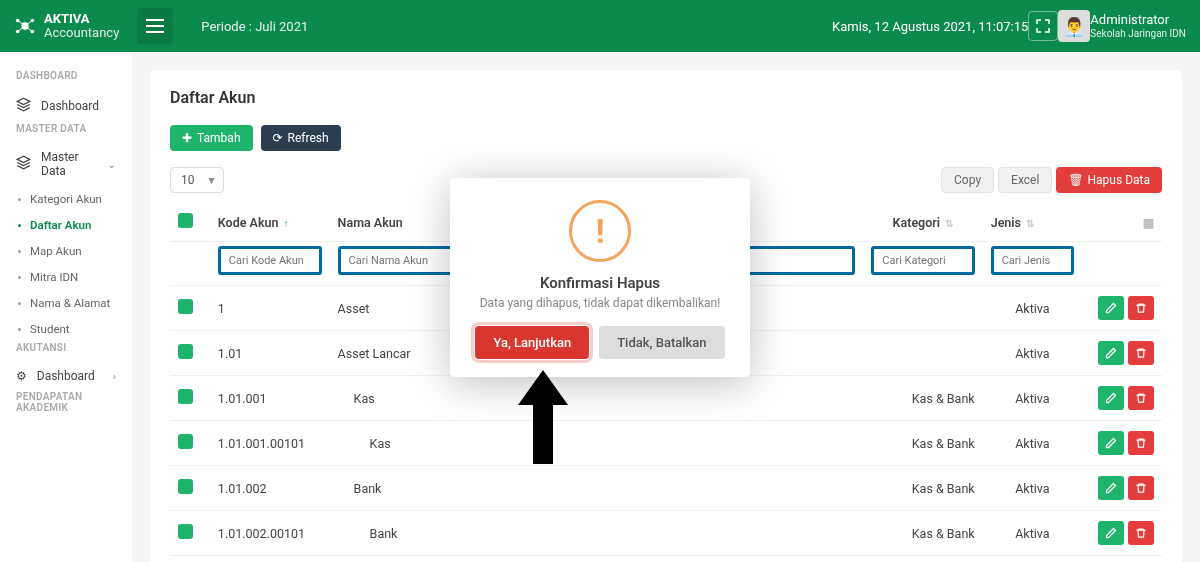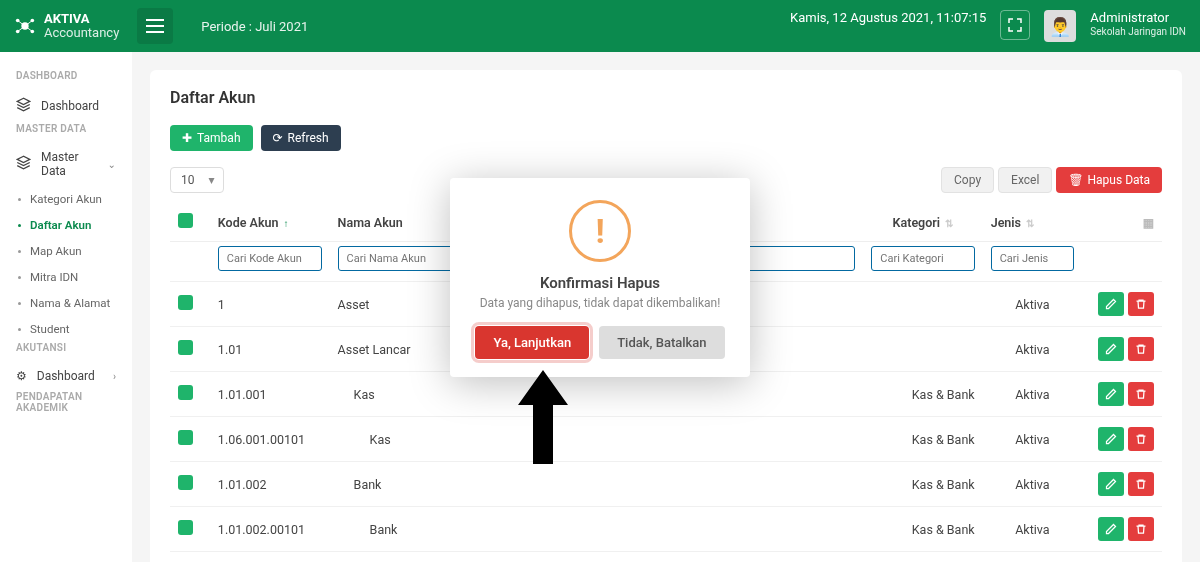--- a/index.html
+++ b/index.html
@@ -4,21 +4,21 @@
 <style>
 *{box-sizing:border-box;margin:0;padding:0;font-family:-apple-system,BlinkMacSystemFont,"Segoe UI",Roboto,sans-serif}
 body{background:#f5f5f5;overflow:hidden;width:1200px;height:562px;position:relative}
 .topbar{height:52px;background:#0b8a4e;display:flex;align-items:center;padding:0 14px;color:#fff}
 .logo{display:flex;align-items:center;gap:8px}
 .logo-icon{width:22px;height:22px}
 .logo-text{font-weight:700;font-size:13px;line-height:1}
 .logo-sub{font-size:13px;opacity:.85}
 .hamburger{margin-left:18px;width:36px;height:36px;background:#0a7a45;border-radius:4px;display:flex;align-items:center;justify-content:center;cursor:pointer}
 .periode{margin-left:28px;font-size:13px;opacity:.9}
-.tb-right{margin-left:auto;display:flex;align-items:flex-start;gap:14px;font-size:13px}
+.tb-right{margin-left:auto;display:flex;align-items:center;font-size:13px}
 .expand-btn{width:30px;height:30px;border:1px solid rgba(255,255,255,.4);border-radius:4px;display:flex;align-items:center;justify-content:center;cursor:pointer}
 .avatar{width:32px;height:32px;border-radius:4px;background:#ddd;display:flex;align-items:center;justify-content:center;font-size:18px}
 .user-info{line-height:1.2}
 .user-name{font-weight:400;font-size:13px}
 .user-sub{font-size:10px;opacity:.85}
 .layout{display:flex;height:calc(562px - 52px)}
 .sidebar{width:132px;background:#fff;padding:18px 0;font-size:12px;color:#555;overflow:hidden}
 .sb-headline{padding:0 16px 8px;font-size:10px;color:#aaa;font-weight:600;letter-spacing:.3px}
 .sb-item{display:flex;align-items:center;gap:10px;padding:8px 16px;cursor:pointer;color:#444}
 .sb-sub{padding:6px 16px 6px 30px;cursor:pointer;color:#666;font-size:11.5px;position:relative}
@@ -36,21 +36,21 @@
 .toolbar{display:flex;align-items:center;margin-bottom:10px}
 .pagesize{border:1px solid #ddd;border-radius:4px;padding:5px 28px 5px 10px;font-size:12px;color:#555;position:relative;cursor:pointer}
 .pagesize::after{content:"▾";position:absolute;right:8px;color:#888}
 .tb-actions{margin-left:auto;display:flex;gap:4px}
 .btn-light{background:#f1f1f1;color:#666;border:1px solid #e2e2e2;border-radius:4px;padding:5px 12px;font-size:12px;cursor:pointer}
 .btn-red{background:#e43d3d;border-radius:4px;padding:5px 12px;font-size:12px;color:#fff;border:none;cursor:pointer;display:inline-flex;align-items:center;gap:4px}
 table{width:100%;border-collapse:collapse;font-size:12.5px;color:#444}
 th{text-align:left;font-weight:600;padding:10px 8px;border-bottom:1px solid #eee;white-space:nowrap}
 th .sort{color:#0b8a4e;font-size:10px;margin-left:5px}
 th .sort.gray{color:#ccc}
-.filter-row input{width:100%;border:1px solid #0369a1;border-radius:3px;padding:5px 8px;font-size:11px;color:#888}
+.filter-row input{width:100%;border:3px solid #0369a1;border-radius:3px;padding:5px 8px;font-size:11px;color:#888}
 .filter-row td{padding:4px 8px 10px}
 td{padding:10px 8px;border-bottom:1px solid #f0f0f0}
 .chk{width:15px;height:15px;background:#1fb46b;border-radius:3px;display:inline-block}
 .row-actions{display:flex;gap:4px;justify-content:flex-end}
 .ico-btn{width:26px;height:24px;border:none;border-radius:3px;color:#fff;cursor:pointer;display:inline-flex;align-items:center;justify-content:center;font-size:12px}
 .ico-edit{background:#1fb46b}
 .ico-del{background:#e43d3d}
 .grid-ico{color:#bbb;font-size:12px}
 .overlay{position:absolute;inset:0;display:flex;align-items:flex-start;justify-content:center;padding-top:178px;pointer-events:none}
 .modal{width:300px;background:#fff;border-radius:4px;box-shadow:0 6px 40px rgba(0,0,0,.25);padding:22px 20px 18px;text-align:center;pointer-events:auto}
@@ -243,21 +243,21 @@
                   <button class="ico-btn ico-del">
                     <svg width="12" height="12" viewBox="0 0 24 24" fill="none" stroke="#fff" stroke-width="2.5">
                       <path d="M3 6h18M8 6V4h8v2M6 6l1 14h10l1-14"></path>
                     </svg>
                   </button>
                 </div>
               </td>
             </tr>
             <tr>
               <td><span class="chk"></span></td>
-  <td>1.06.001.00101</td>
+  <td>1.01.001.00101</td>
   <td colspan="2" style="padding-left:40px">Kas</td>
   <td style="text-align:right">Kas &amp; Bank</td>
   <td style="text-align:center">Aktiva</td>
   <td>
                 <div class="row-actions">
                   <button class="ico-btn ico-edit">
                     <svg width="12" height="12" viewBox="0 0 24 24" fill="none" stroke="#fff" stroke-width="2.5">
                       <path d="M17 3l4 4L7 21H3v-4L17 3z"></path>
                     </svg>
                   </button>

